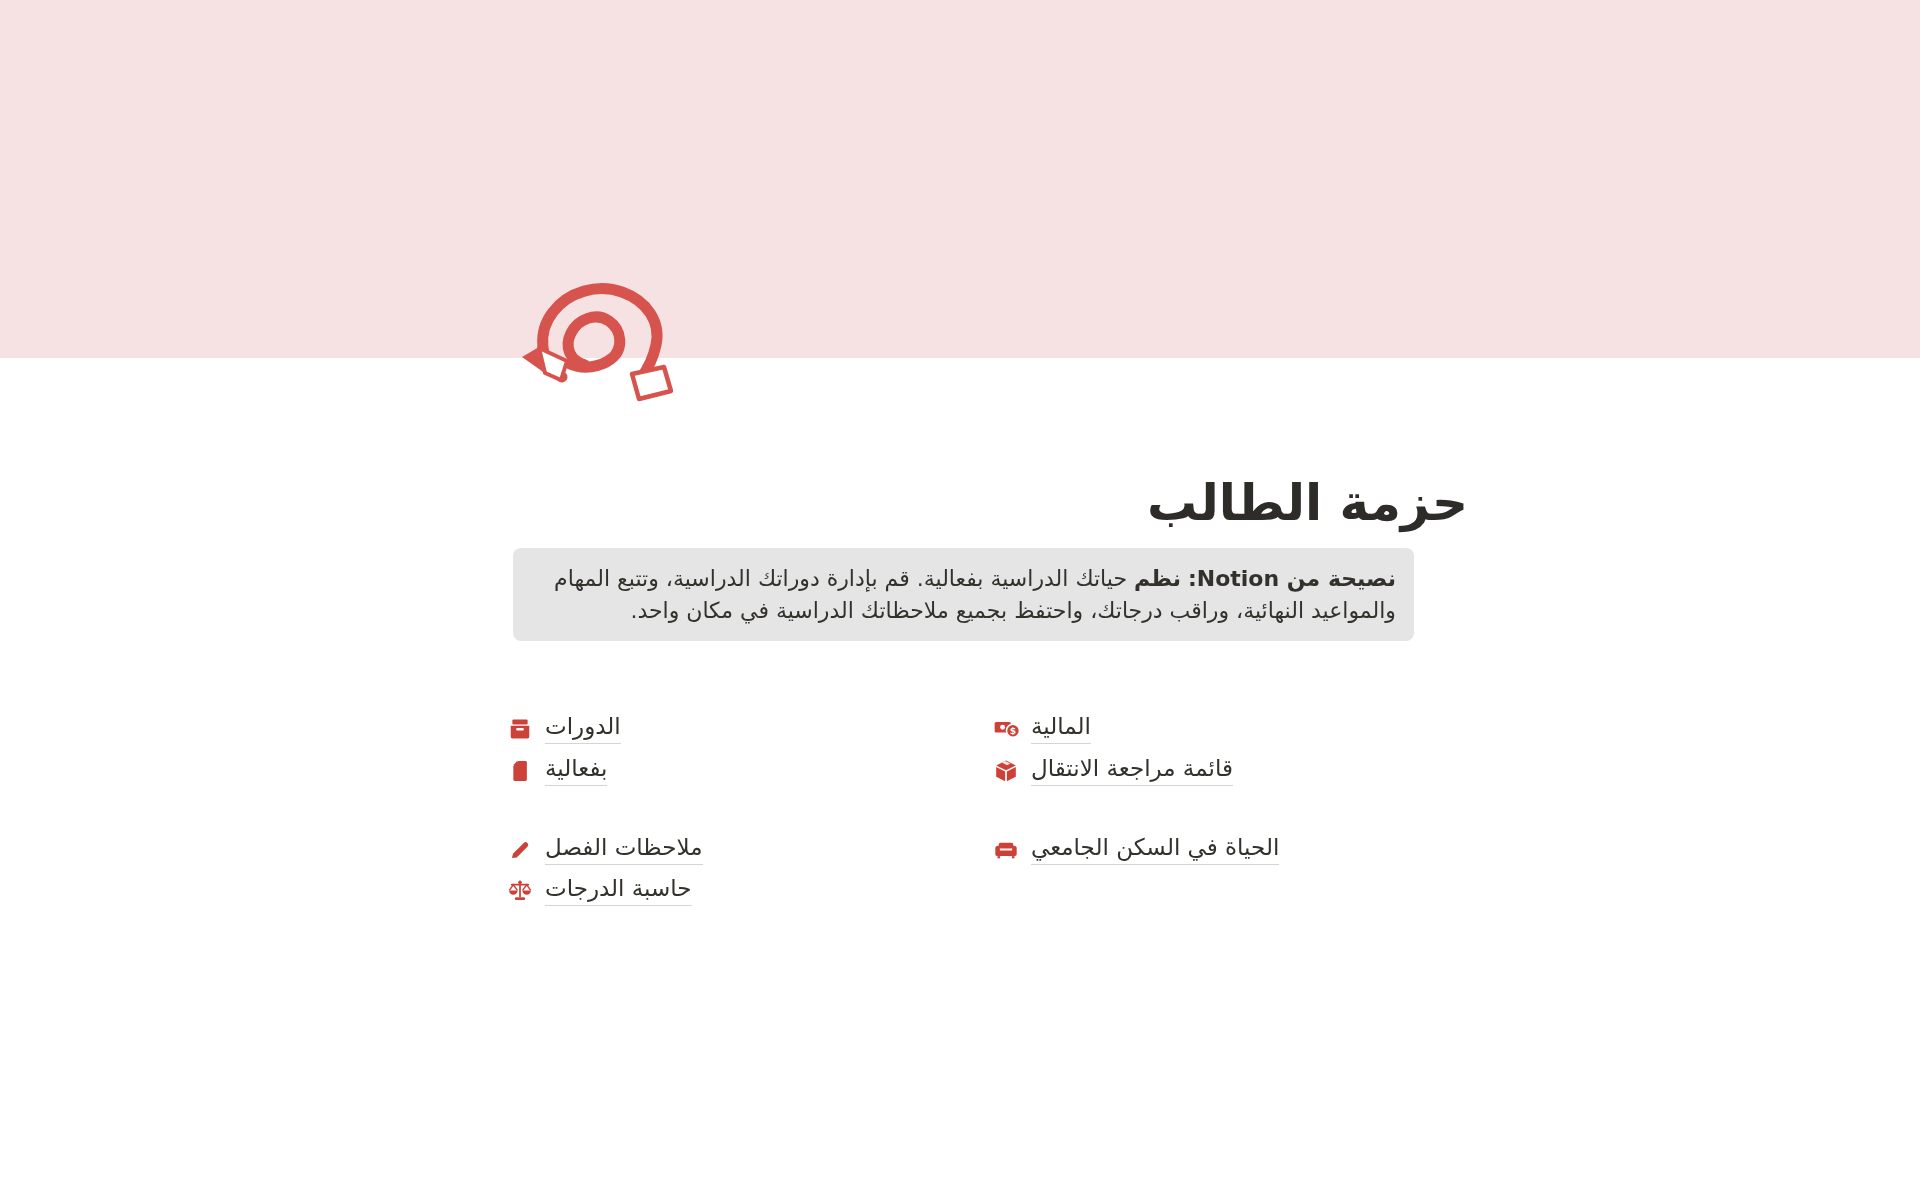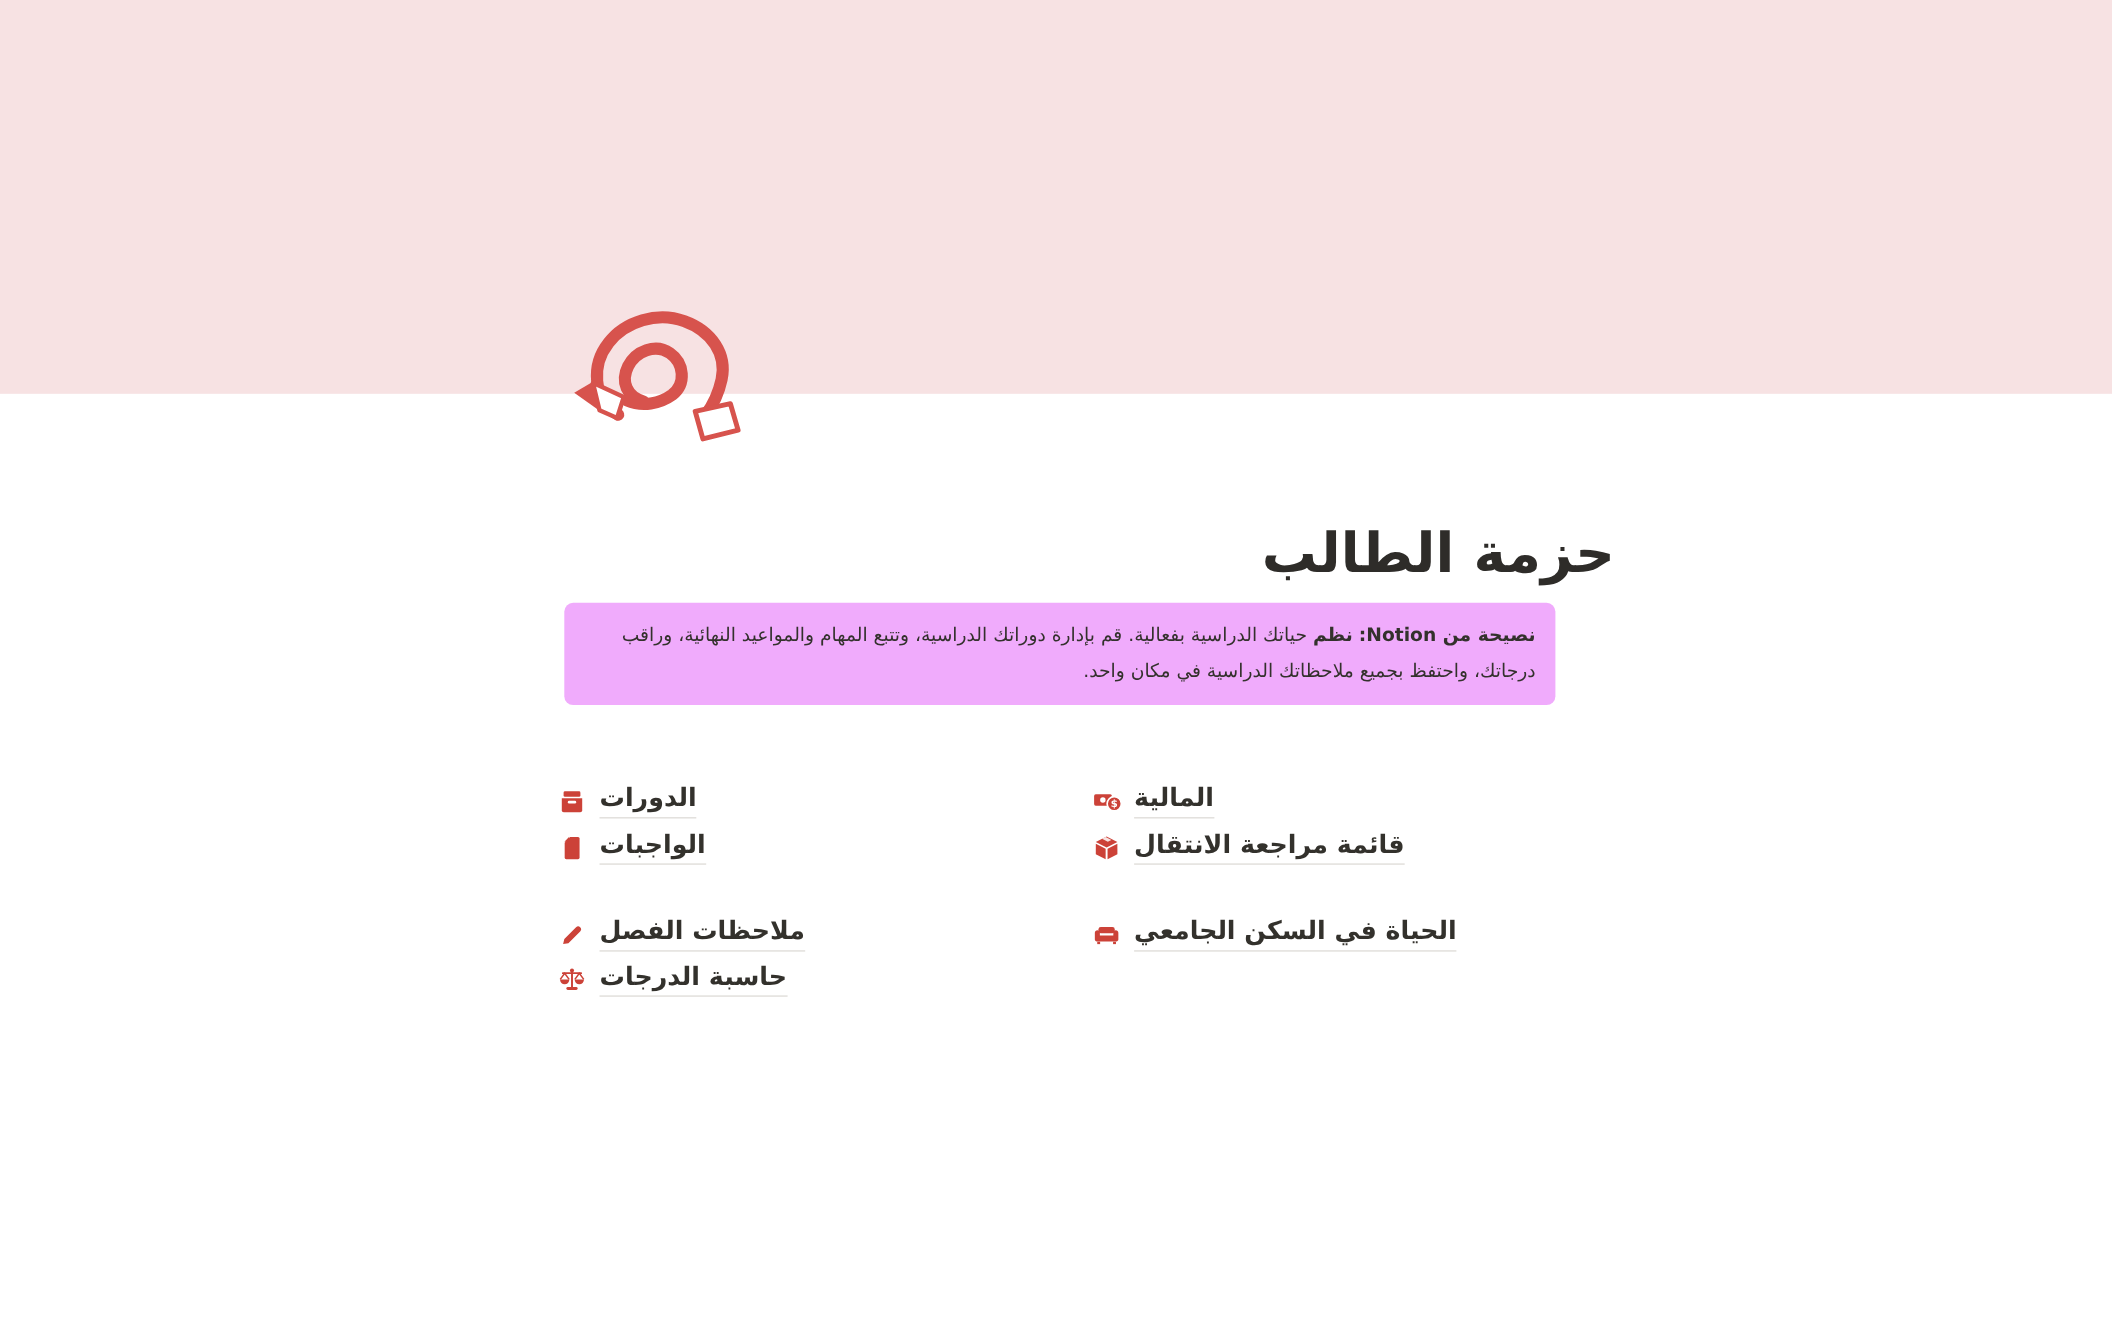--- a/index.html
+++ b/index.html
@@ -8,34 +8,34 @@
     font-family:"DejaVu Sans","Liberation Sans",sans-serif;color:#33312C;
   }
   #banner{position:absolute;left:0;top:0;width:1920px;height:358px;background:#F7E2E3;}
   #logo{position:absolute;left:512px;top:277px;width:168px;height:150px;}
   #page-title{
     position:absolute;right:452px;top:440px;direction:rtl;
     font-size:50px;font-weight:bold;color:#2E2C29;letter-spacing:0;white-space:nowrap;
   }
   #callout{
     position:absolute;left:513px;top:548px;width:901px;box-sizing:border-box;
-    background:#f0abfc;border-radius:8px;padding:15px 18px;
-    direction:rtl;text-align:right;font-size:17px;line-height:31.5px;color:#33312C;
+    background:#e5e5e5;border-radius:8px;padding:15px 18px;
+    direction:rtl;text-align:right;font-size:22px;line-height:31.5px;color:#33312C;
   }
   #callout b{font-weight:bold;}
   .row{
     position:absolute;height:41px;display:flex;align-items:center;cursor:pointer;
   }
   .col-left{left:508px;}
   .col-right{left:994px;}
   .r1{top:708px;} .r2{top:750px;} .r3{top:829px;} .r4{top:870px;}
   .licon{width:32px;display:flex;justify-content:flex-start;align-items:center;flex:0 0 auto;}
   .ltext{
     direction:rtl;font-size:23px;color:#33312C;white-space:nowrap;margin-left:5px;
-    border-bottom:1.5px solid #D8D5D0;padding-bottom:4px;line-height:1.15;font-weight:bold;
+    border-bottom:1.5px solid #D8D5D0;padding-bottom:4px;line-height:1.15;
   }
   svg{display:block;}
 </style>
 </head>
 <body>
 
 <div id="stage">
 
   <div id="banner"></div>
 
@@ -73,21 +73,21 @@
     <span class="ltext">الدورات</span>
   </div>
 
   <div class="row col-left r2">
     <span class="licon">
       <svg width="24" height="24" viewBox="0 0 22 22" fill="#CC4238">
         <path d="M9.5 1.8 H16 a1.3 1.3 0 0 1 1.3 1.3 V18.9 a1.3 1.3 0 0 1 -1.3 1.3 H6.2 a1.3 1.3 0 0 1 -1.3 -1.3 V6.6 Z"></path>
         <polygon points="8.7,1.6 8.7,5.7 4.7,5.7"></polygon>
       </svg>
     </span>
-    <span class="ltext">الواجبات</span>
+    <span class="ltext">بفعالية</span>
   </div>
 
   <div class="row col-left r3">
     <span class="licon">
       <svg width="24" height="24" viewBox="0 0 22 22" fill="#CC4238">
         <path d="M3.6 18.4 L4.6 14.4 L14.4 4.6 a2.4 2.4 0 0 1 3.4 3.4 L8 17.8 L3.6 18.4 Z"></path>
       </svg>
     </span>
     <span class="ltext">ملاحظات الفصل</span>
   </div>

